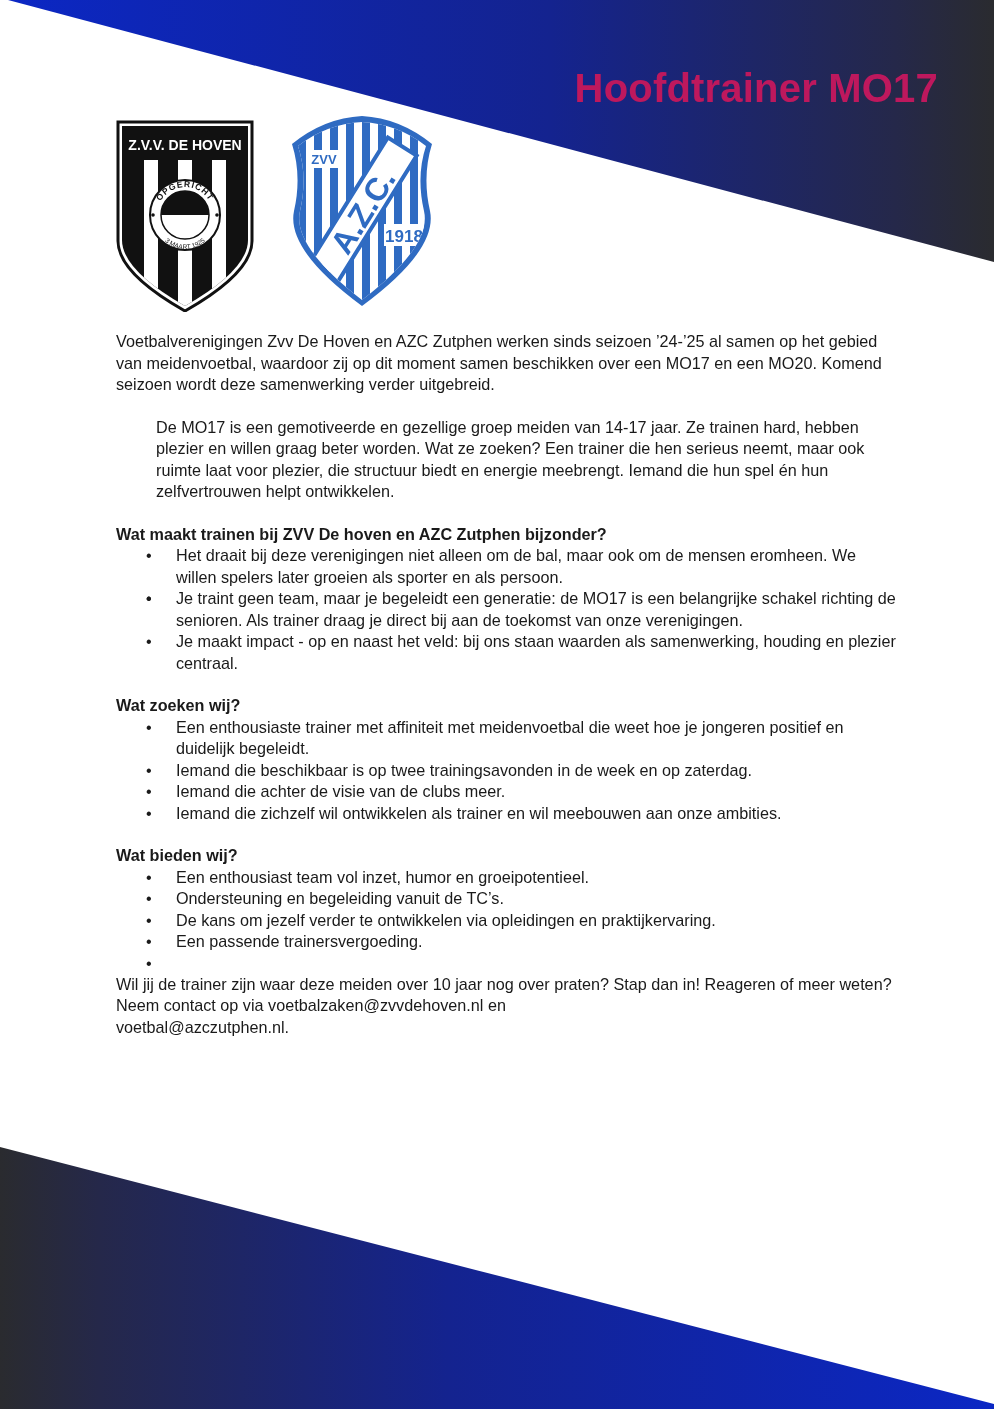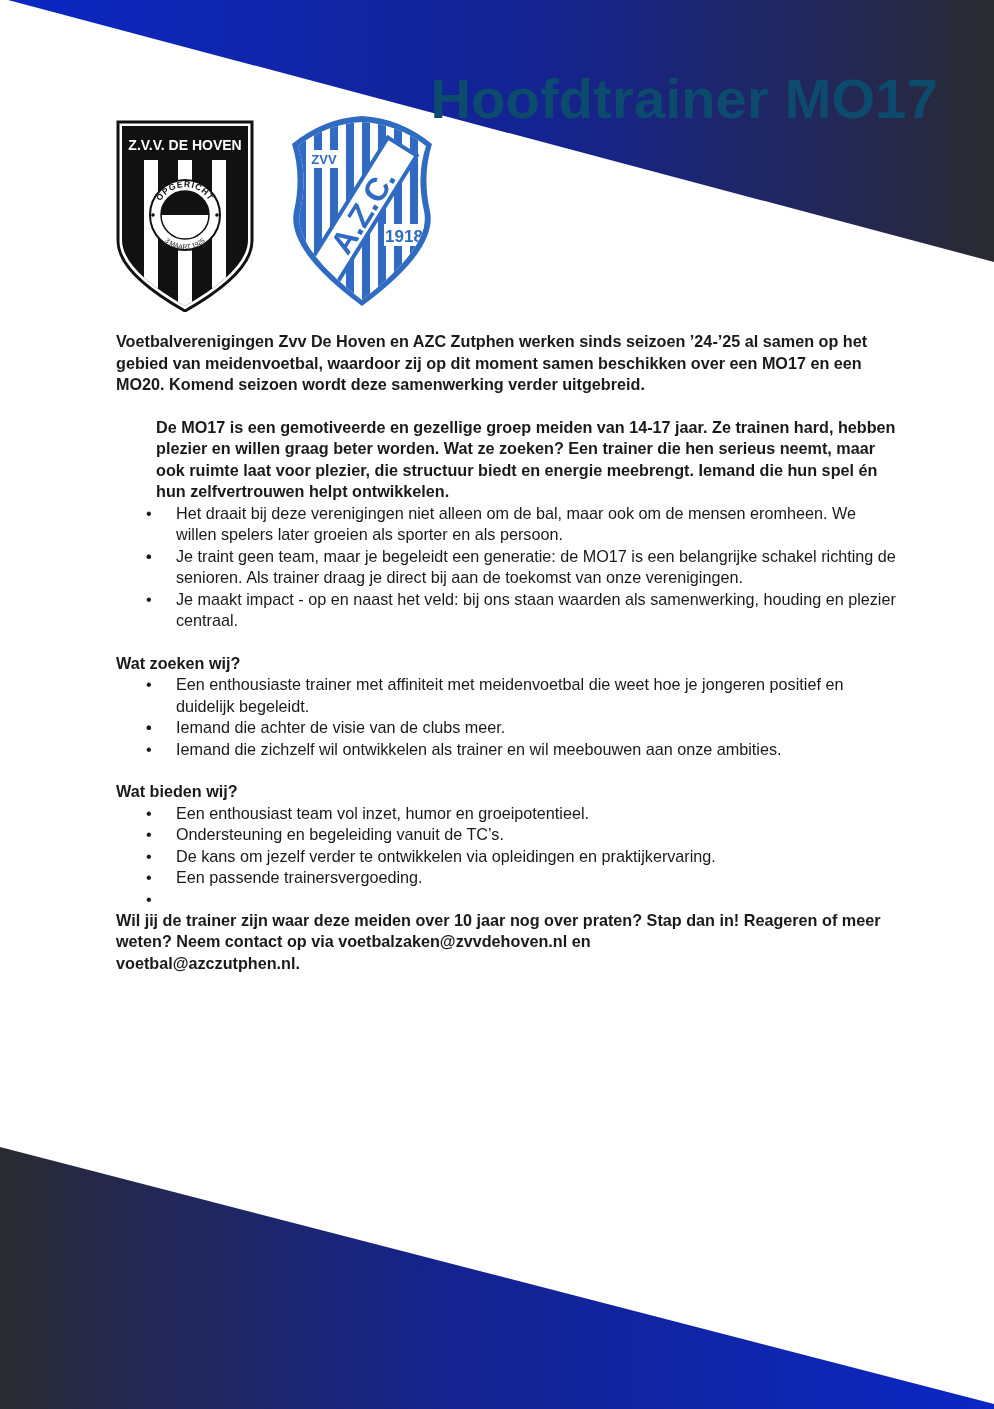--- a/index.html
+++ b/index.html
@@ -1,24 +1,24 @@
 <!DOCTYPE html>
 <html><head>
 <meta charset="utf-8">
 <style>
   html, body { margin:0; padding:0; }
   body { width:994px; height:1409px; position:relative; overflow:hidden; background:#ffffff;
          font-family:"Liberation Sans", sans-serif; color:#1a1a1a; }
   .bg { position:absolute; left:0; top:0; width:994px; height:1409px; z-index:0; }
-  .title { position:absolute; right:56px; top:66px; font-size:56px; font-weight:bold; color:#0c4a6e; margin:0; z-index:2; letter-spacing:0.2px; }
+  .title { position:absolute; right:56px; top:66px; font-size:40px; font-weight:bold; color:#be185d; margin:0; z-index:2; letter-spacing:0.2px; }
   .logo { position:absolute; z-index:2; }
   .logo-hoven { left:116px; top:120px; width:138px; height:192px; }
   .logo-azc { left:286px; top:116px; width:152px; height:190px; }
   .content { position:absolute; left:116px; top:331px; width:780px; z-index:2; font-size:16.2px; line-height:21.5px; }
-  .content p { margin:0;font-weight:bold; }
+  .content p { margin:0; }
   .content p.gap { margin-top:21px;margin-left:40px; }
   .content h2 { font-size:16.2px; font-weight:bold; margin:21px 0 0 0; line-height:21.5px; }
   .content ul { margin:0; padding:0 0 0 60px; list-style:none; }
   .content li { position:relative; }
   .content li .bullet { position:absolute; left:-30px; top:0; }
   .closing { margin-top:21px !important; }
 </style>
 </head>
 <body>
 
@@ -99,33 +99,34 @@
     <rect x="98" y="108" width="40" height="22" fill="#ffffff"></rect>
     <text x="118" y="126" text-anchor="middle" font-family="Liberation Sans, sans-serif" font-weight="bold" font-size="17" fill="#2f6bc2">1918</text>
   </g>
 </svg>
 
 <main class="content">
   <p>Voetbalverenigingen Zvv De Hoven en AZC Zutphen werken sinds seizoen ’24-’25 al samen op het gebied van meidenvoetbal, waardoor zij op dit moment samen beschikken over een MO17 en een MO20. Komend seizoen wordt deze samenwerking verder uitgebreid.</p>
   <p class="gap">De MO17 is een gemotiveerde en gezellige groep meiden van 14-17 jaar. Ze trainen hard, hebben plezier en willen graag beter worden. Wat ze zoeken? Een trainer die hen serieus neemt, maar ook ruimte laat voor plezier, die structuur biedt en energie meebrengt. Iemand die hun spel én hun zelfvertrouwen helpt ontwikkelen.</p>
 
   <section>
+    <h2>Wat maakt trainen bij ZVV De hoven en AZC Zutphen bijzonder?</h2>
     <ul>
       <li><span class="bullet">•</span><span>Het draait bij deze verenigingen niet alleen om de bal, maar ook om de mensen eromheen. We willen spelers later groeien als sporter en als persoon.</span></li>
       <li><span class="bullet">•</span></li>
       <li><span class="bullet">•</span><span>Je traint geen team, maar je begeleidt een generatie: de MO17 is een belangrijke schakel richting de senioren. Als trainer draag je direct bij aan de toekomst van onze verenigingen.</span></li>
       <li><span class="bullet">•</span><span>Je maakt impact - op en naast het veld: bij ons staan waarden als samenwerking, houding en plezier centraal.</span></li>
     </ul>
   </section>
 
   <section>
     <h2>Wat zoeken wij?</h2>
     <ul>
       <li><span class="bullet">•</span><span>Een enthousiaste trainer met affiniteit met meidenvoetbal die weet hoe je jongeren positief en duidelijk begeleidt.</span></li>
-      <li><span class="bullet">•</span></li>
+      <li><span class="bullet">•</span><span>Iemand die beschikbaar is op twee trainingsavonden in de week en op zaterdag.</span></li>
       <li><span class="bullet">•</span><span>Iemand die achter de visie van de clubs meer.</span></li>
       <li><span class="bullet">•</span><span>Iemand die zichzelf wil ontwikkelen als trainer en wil meebouwen aan onze ambities.</span></li>
     </ul>
   </section>
 
   <section>
     <h2>Wat bieden wij?</h2>
     <ul>
       <li><span class="bullet">•</span><span>Een enthousiast team vol inzet, humor en groeipotentieel.</span></li>
       <li><span class="bullet">•</span><span>Ondersteuning en begeleiding vanuit de TC’s.</span></li>

